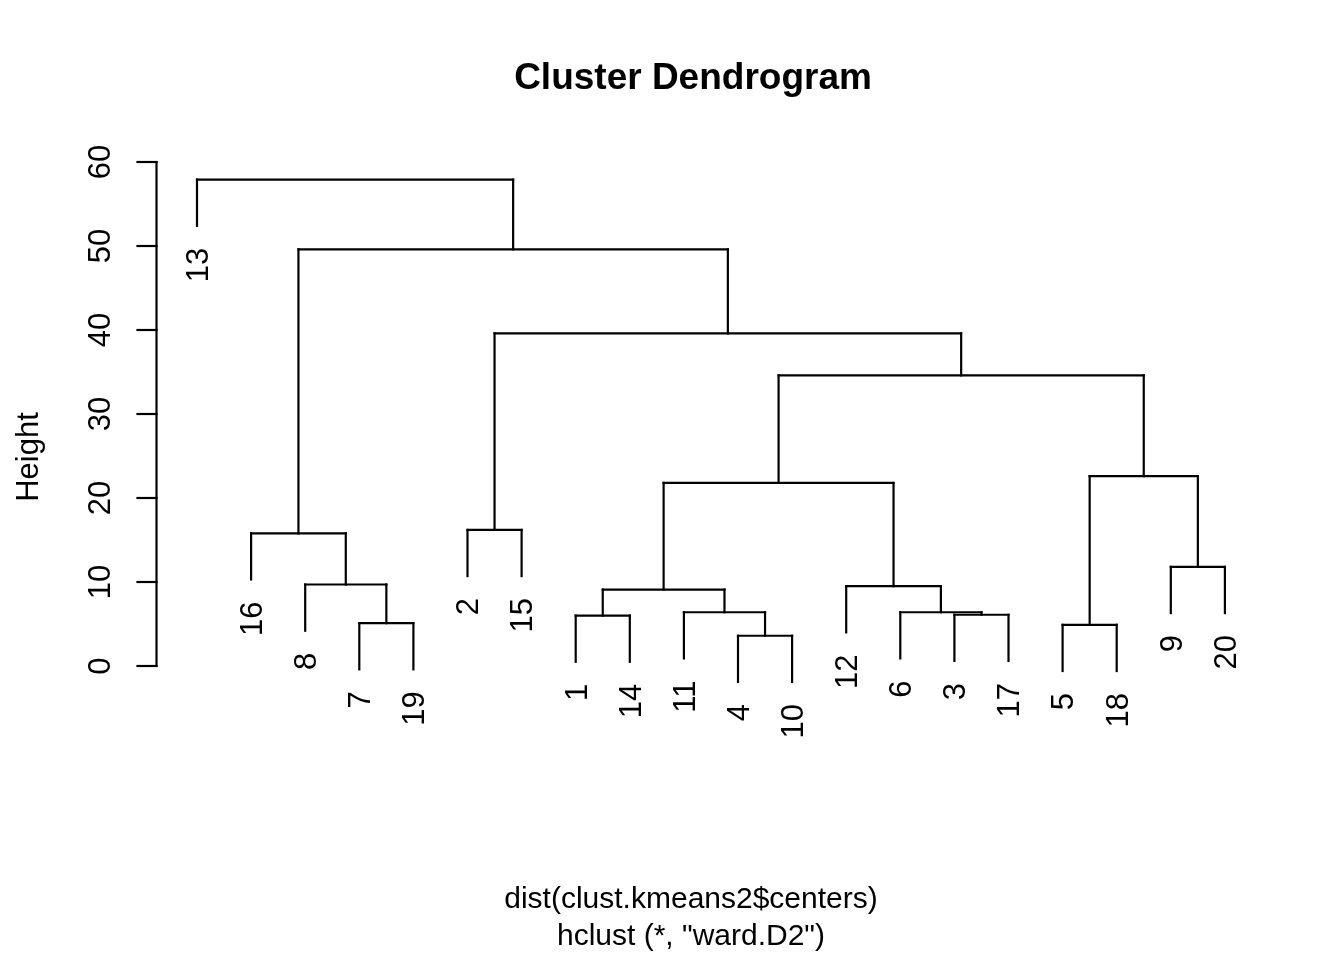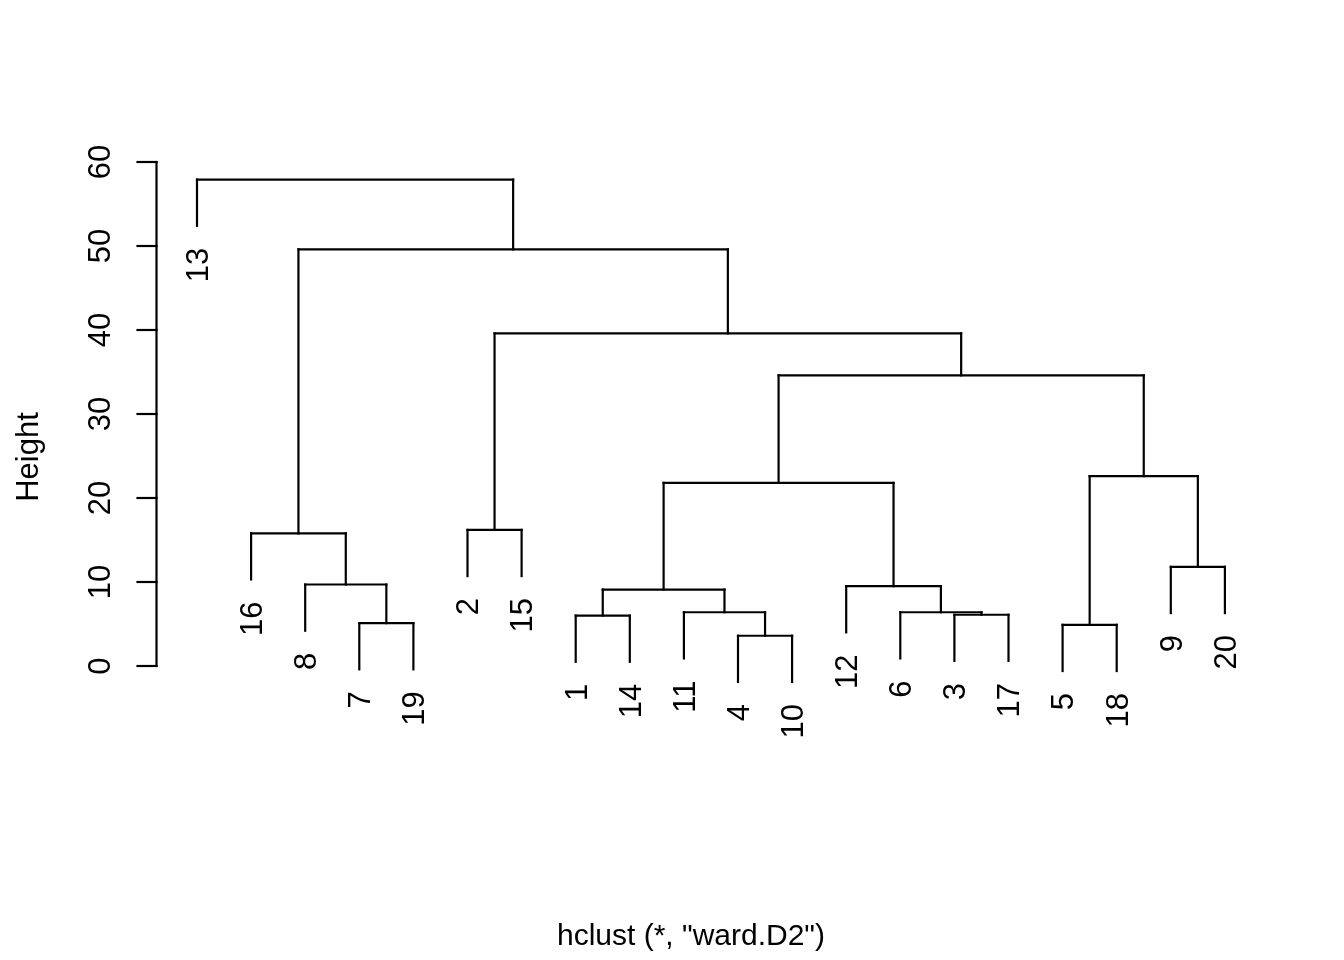--- a/index.html
+++ b/index.html
@@ -52,20 +52,21 @@
     font-size: 30px;
     white-space: nowrap;
   }
   .caption-line1 { top: 898px; }
   .caption-line2 { top: 935px; }
 </style>
 </head>
 <body>
 
 <div class="figure">
+  <div class="chart-title">Cluster Dendrogram</div>
   <div class="y-label">Height</div>
   <svg class="plot-svg" viewBox="0 0 1344 960" xmlns="http://www.w3.org/2000/svg">
       <line x1="156.5" y1="162" x2="156.5" y2="666" stroke="#000000" stroke-width="2.2" stroke-linecap="square"></line>
       <line x1="137.5" y1="666" x2="156.5" y2="666" stroke="#000000" stroke-width="2.2" stroke-linecap="square"></line>
       <text transform="translate(99 666) rotate(-90)" text-anchor="middle" dy="0.35em">0</text>
       <line x1="137.5" y1="582" x2="156.5" y2="582" stroke="#000000" stroke-width="2.2" stroke-linecap="square"></line>
       <text transform="translate(99 582) rotate(-90)" text-anchor="middle" dy="0.35em">10</text>
       <line x1="137.5" y1="498" x2="156.5" y2="498" stroke="#000000" stroke-width="2.2" stroke-linecap="square"></line>
       <text transform="translate(99 498) rotate(-90)" text-anchor="middle" dy="0.35em">20</text>
       <line x1="137.5" y1="414" x2="156.5" y2="414" stroke="#000000" stroke-width="2.2" stroke-linecap="square"></line>
@@ -147,14 +148,15 @@
       <line x1="1089.65" y1="476.15999999999997" x2="1197.8500000000001" y2="476.15999999999997" stroke="#000000" stroke-width="2.2" stroke-linecap="square"></line>
       <line x1="1143.75" y1="375.35999999999996" x2="1143.75" y2="476.15999999999997" stroke="#000000" stroke-width="2.2" stroke-linecap="square"></line>
       <line x1="778.575" y1="375.35999999999996" x2="1143.75" y2="375.35999999999996" stroke="#000000" stroke-width="2.2" stroke-linecap="square"></line>
       <line x1="961.1625" y1="333.35999999999996" x2="961.1625" y2="375.35999999999996" stroke="#000000" stroke-width="2.2" stroke-linecap="square"></line>
       <line x1="494.55" y1="333.35999999999996" x2="961.1625" y2="333.35999999999996" stroke="#000000" stroke-width="2.2" stroke-linecap="square"></line>
       <line x1="727.85625" y1="249.35999999999996" x2="727.85625" y2="333.35999999999996" stroke="#000000" stroke-width="2.2" stroke-linecap="square"></line>
       <line x1="298.4375" y1="249.35999999999996" x2="727.85625" y2="249.35999999999996" stroke="#000000" stroke-width="2.2" stroke-linecap="square"></line>
       <line x1="513.146875" y1="179.64" x2="513.146875" y2="249.35999999999996" stroke="#000000" stroke-width="2.2" stroke-linecap="square"></line>
       <line x1="197" y1="179.64" x2="513.146875" y2="179.64" stroke="#000000" stroke-width="2.2" stroke-linecap="square"></line>
     </svg>
+  <div class="caption caption-line1">dist(clust.kmeans2$centers)</div>
   <div class="caption caption-line2">hclust (*, "ward.D2")</div>
 </div>
 
 </body></html>

